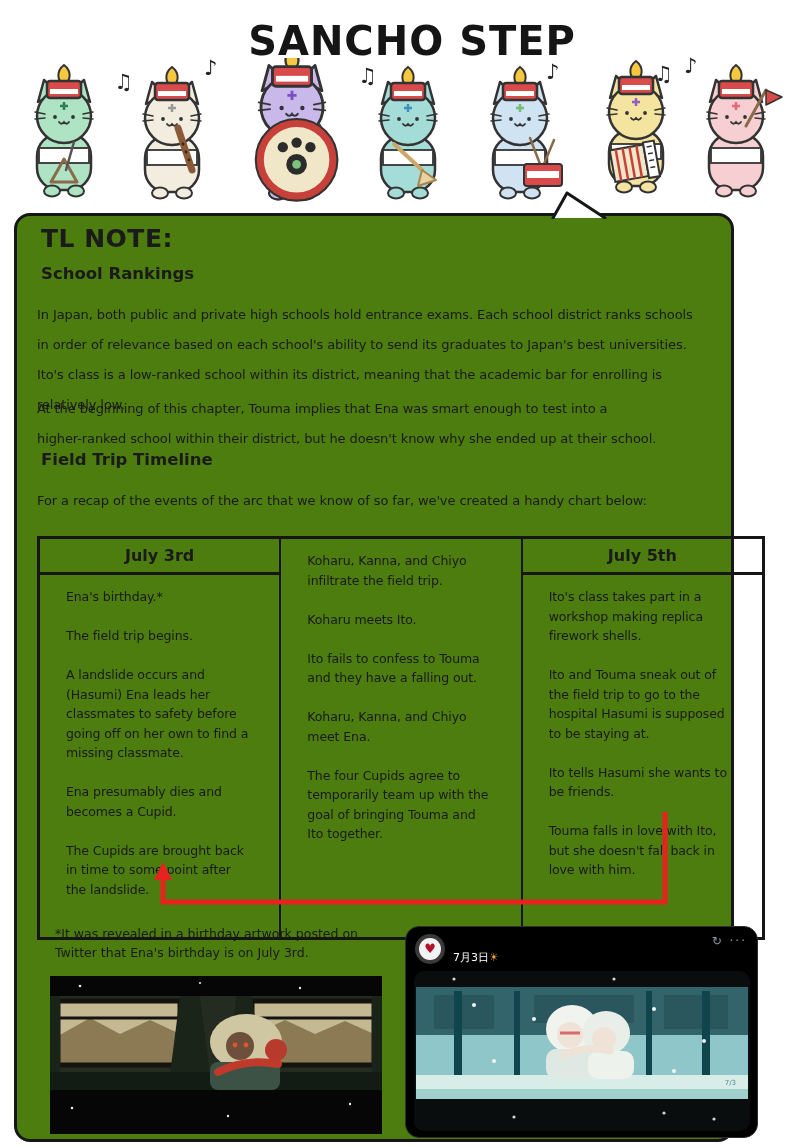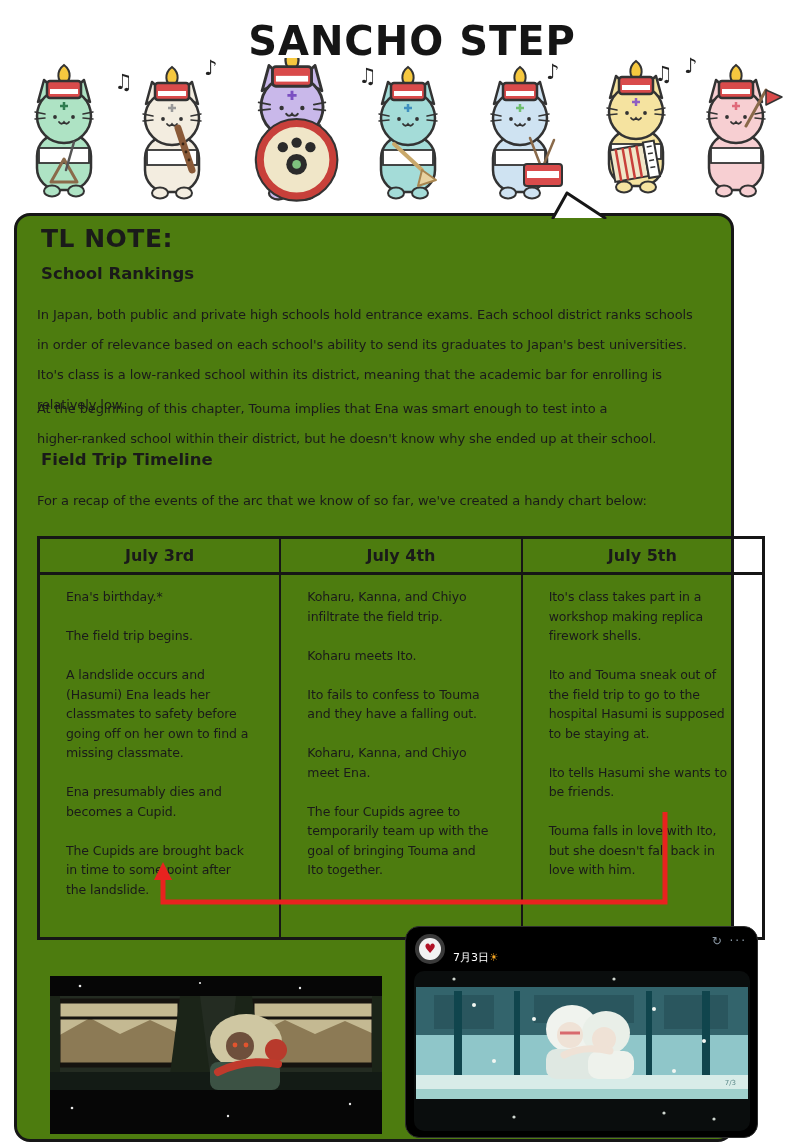--- a/index.html
+++ b/index.html
@@ -204,21 +204,20 @@
 
 The field trip begins.
 
 A landslide occurs and (Hasumi) Ena leads her classmates to safety before going off on her own to find a missing classmate.
 
 Ena presumably dies and becomes a Cupid.
 
 The Cupids are brought back in time to some point after the landslide.</div>
     </div>
     <div class="tcol">
-      <div class="thead">July 4th</div>
       <div class="tcell">Koharu, Kanna, and Chiyo infiltrate the field trip.
 
 Koharu meets Ito.
 
 Ito fails to confess to Touma and they have a falling out.
 
 Koharu, Kanna, and Chiyo meet Ena.
 
 The four Cupids agree to temporarily team up with the goal of bringing Touma and Ito together.</div>
     </div>
@@ -232,20 +231,22 @@
 
 Touma falls in love with Ito, but she doesn't fall back in love with him.</div>
     </div>
   </div>
 
   <svg class="arrow-overlay" viewBox="0 0 766 923">
     <path d="M648 596 V686 H146 V658" fill="none" stroke-width="5" stroke="#e8231f"></path>
     <path d="M146 646 L137 664 L155 664 Z" fill="#e8231f"></path>
   </svg>
 
+  <div class="footnote">*It was revealed in a birthday artwork posted on
+Twitter that Ena's birthday is on July 3rd.</div>
 
   <svg class="manga" width="332" height="158" viewBox="0 0 332 158">
     <rect x="0" y="0" width="332" height="158" fill="#060606"></rect>
 
     <rect x="0" y="20" width="332" height="94" fill="#242c22"></rect>
 
     <rect x="8" y="25" width="122" height="64" fill="#c4b992"></rect>
     <rect x="202" y="25" width="122" height="64" fill="#c4b992"></rect>
     <path d="M8 60 L40 42 L70 58 L100 44 L130 58 L130 89 L8 89 Z" fill="#8c7a55"></path>
     <path d="M202 60 L235 44 L265 58 L295 45 L324 58 L324 89 L202 89 Z" fill="#8c7a55"></path>

